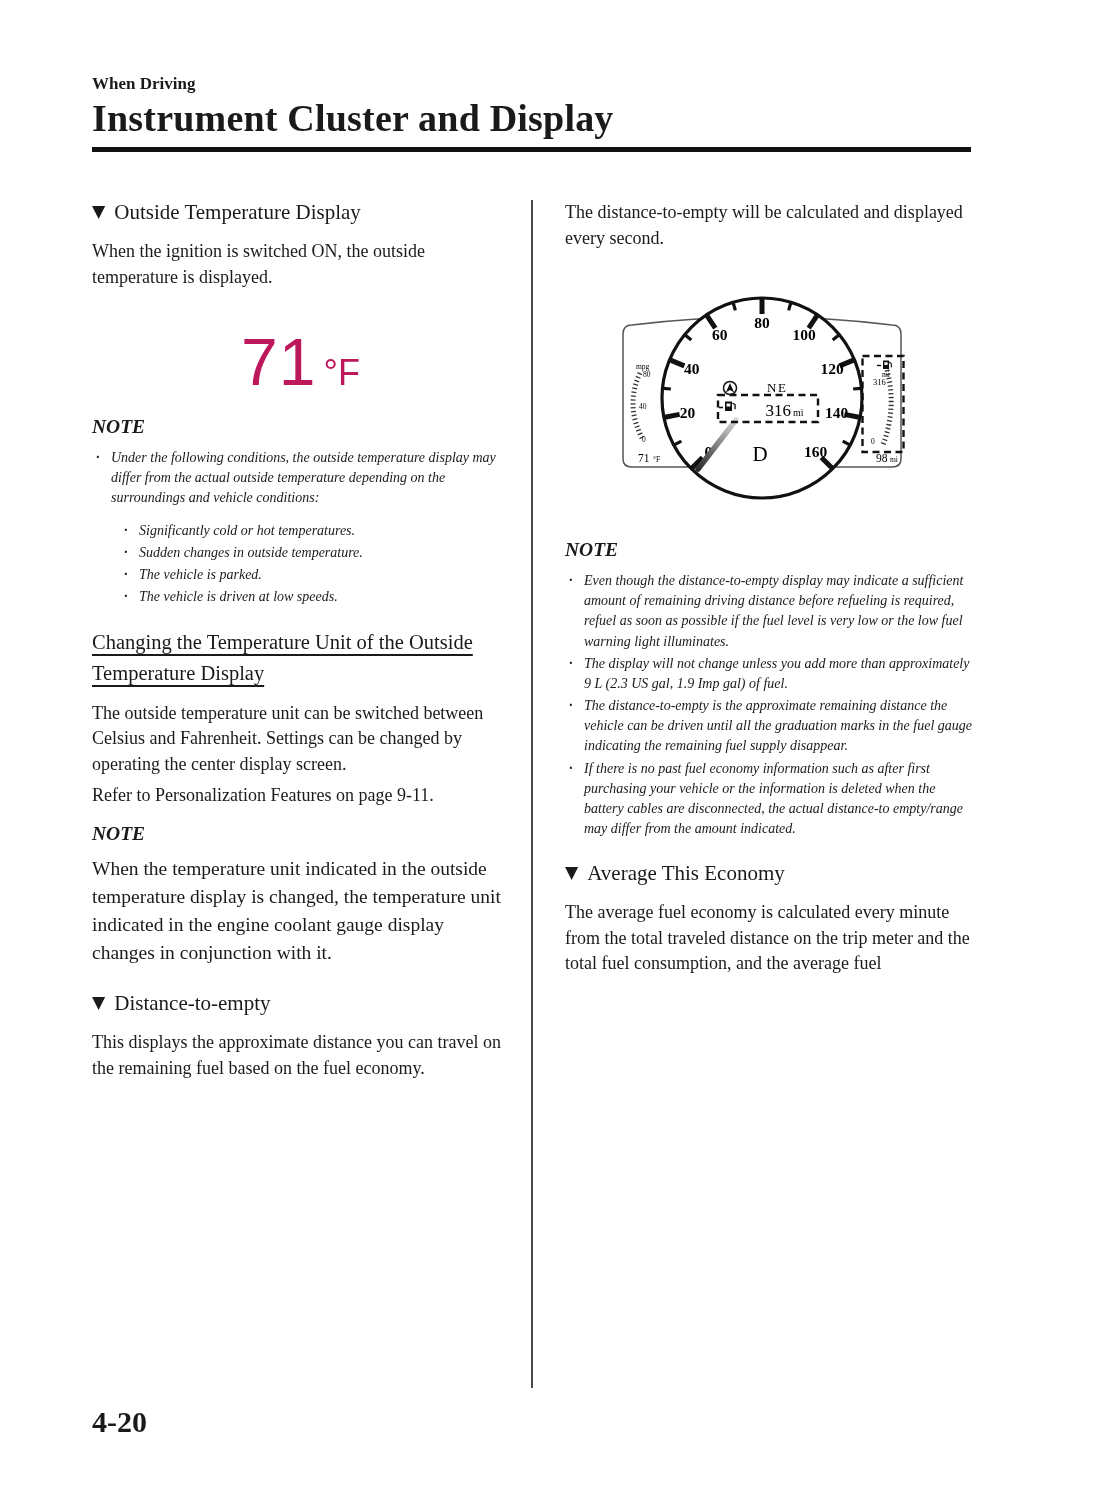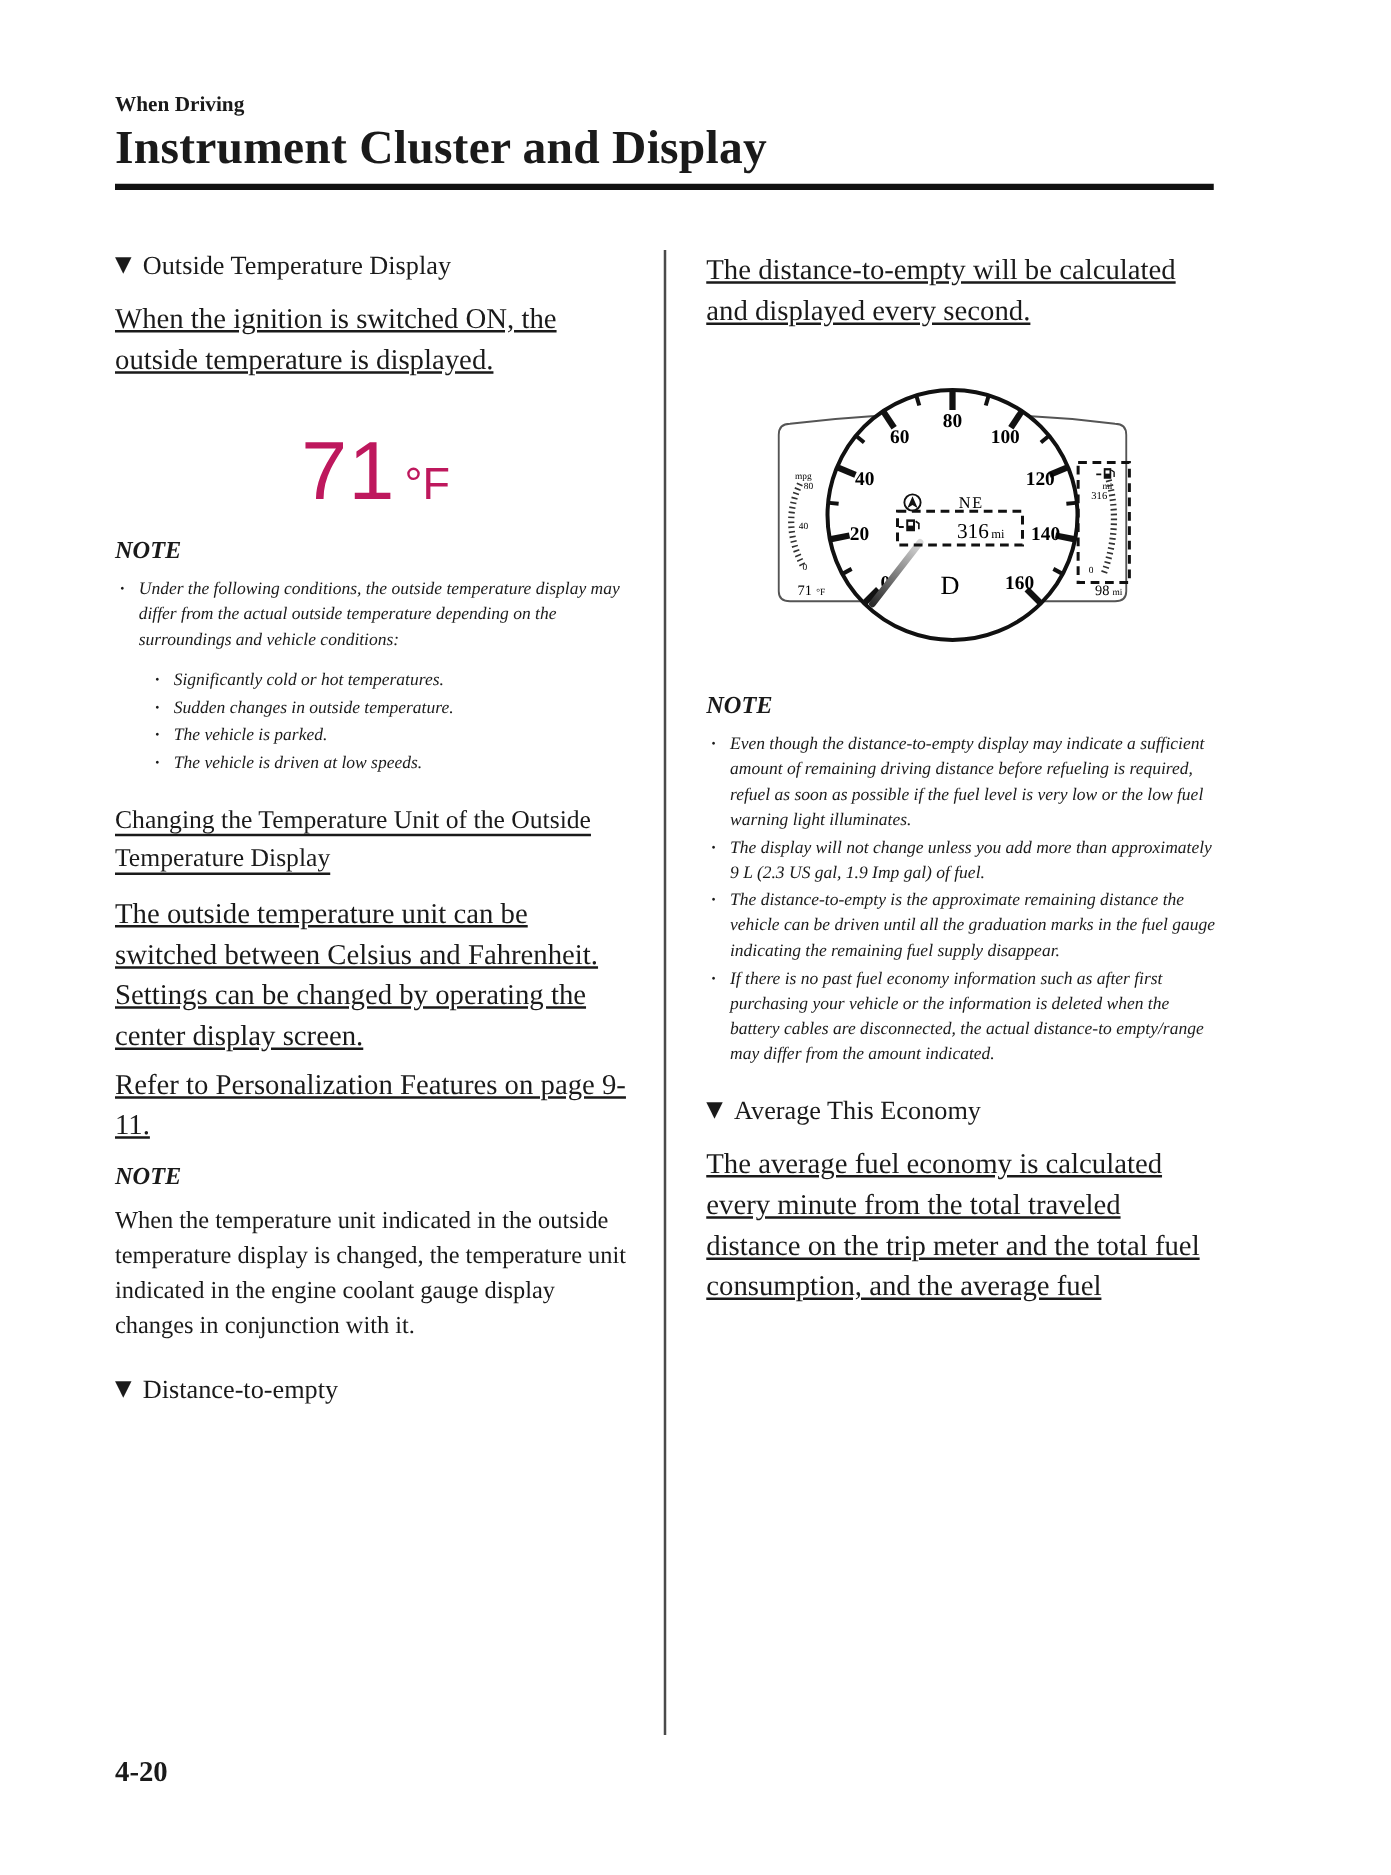--- a/index.html
+++ b/index.html
@@ -11,21 +11,21 @@
   .abs{position:absolute;}
   
   #header{left:92px;top:74px;width:878px;}
   .eyebrow{font-size:17px;font-weight:bold;margin:0 0 2px 0;}
   .doc-title{font-size:38px;font-weight:bold;margin:0;letter-spacing:.2px;}
   #title-rule{left:92px;top:147px;width:879px;height:5px;background:#111;}
   
   #col-left{left:92px;top:200px;width:417px;}
   #col-right{left:565px;top:200px;width:412px;}
   #col-divider{left:531px;top:200px;width:2px;height:1188px;background:#4a4a4a;}
-  .body-text{font-size:23px;line-height:1.42;margin:0 0 6px 0;text-decoration:underline;}
+  .body-text{font-size:18px;line-height:1.42;margin:0 0 6px 0;}
   
   .sec-head{font-size:21px;font-weight:normal;margin:16px 0 14px 0;}
   .tri{display:inline-block;margin-right:9px;}
   .tri::before{content:"▼";font-size:.82em;position:relative;top:-2px;font-family:"DejaVu Sans",sans-serif;}
   .sec-head:first-child{margin-top:0;}
   
   .sub-head{
     font-size:20.5px;font-weight:normal;line-height:1.5;margin:20px 0 12px 0;
     text-decoration:underline;text-decoration-thickness:2px;text-underline-offset:5px;
   }
@@ -44,21 +44,21 @@
   #speedo-ticks line{stroke:#111;}
   #speedo-labels text{font-size:15.5px;font-weight:bold;text-anchor:middle;}
   .housing{fill:#ffffff;stroke:#555;stroke-width:1.5;}
   .dial{fill:#ffffff;stroke:#111;stroke-width:3.2;}
   .combo-arc{fill:none;stroke:#333;stroke-width:5;stroke-dasharray:1.3 2.6;}
   .dashed-box{fill:none;stroke:#111;stroke-width:2.4;stroke-dasharray:7 4.5;}
   .tiny{font-size:7.5px;}
   .small{font-size:8.5px;}
   .mid-num{font-size:11.5px;}
   
-  #footer{left:92px;top:1405px;font-size:23px;font-weight:bold;}
+  #footer{left:92px;top:1405px;font-size:30px;font-weight:bold;}
 </style>
 </head>
 <body>
 
 <div id="header" class="abs">
   <div class="eyebrow">When Driving</div>
   <div class="doc-title">Instrument Cluster and Display</div>
 </div>
 <div id="title-rule" class="abs"></div>
 
@@ -88,20 +88,21 @@
   <div class="sub-head">Changing the Temperature Unit of the Outside Temperature Display</div>
   <p class="body-text">The outside temperature unit can be switched between Celsius and Fahrenheit. Settings can be changed by operating the center display screen.</p>
   <p class="body-text">Refer to Personalization Features on page 9-11.</p>
 
   <div class="note-label">NOTE</div>
   <p class="note-text">When the temperature unit indicated in the outside temperature display is changed, the temperature unit indicated in the engine coolant gauge display changes in conjunction with it.</p>
 
   <div class="sec-head" style="margin-top:24px;">
     <span class="tri"></span><span>Distance-to-empty</span>
   </div>
+  <p class="body-text">This displays the approximate distance you can travel on the remaining fuel based on the fuel economy.</p>
 </div>
 
 <div id="col-divider" class="abs"></div>
 
 <div id="col-right" class="abs">
 
   <p class="body-text">The distance-to-empty will be calculated and displayed every second.</p>
 
   
   <svg id="cluster-fig" viewBox="0 0 360 230" xmlns="http://www.w3.org/2000/svg">

